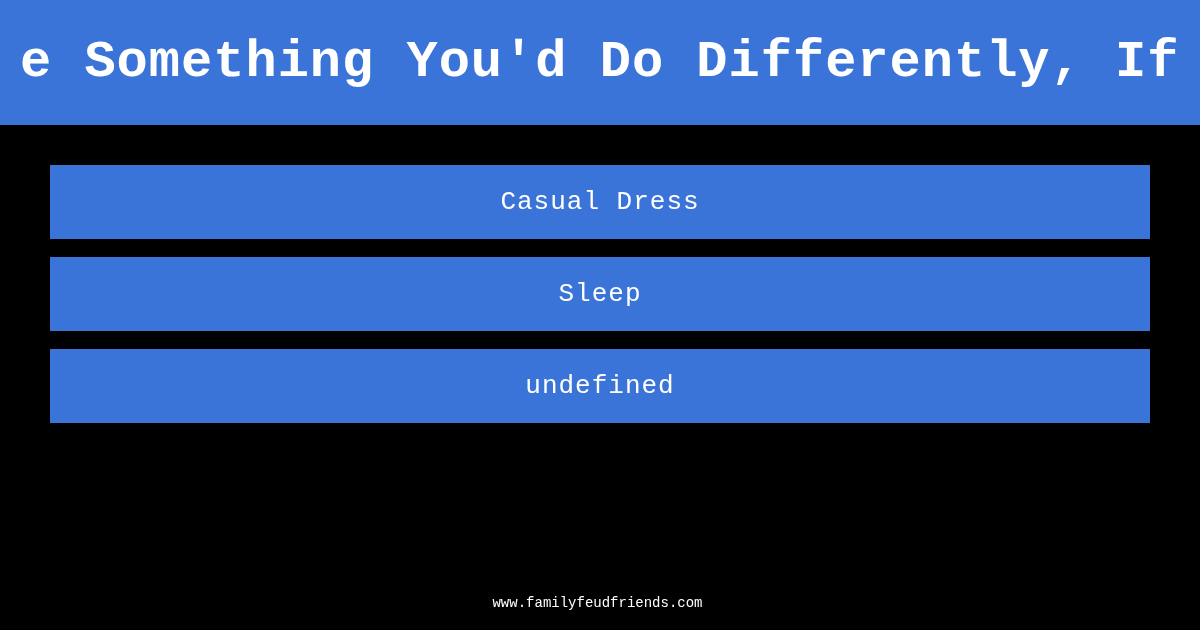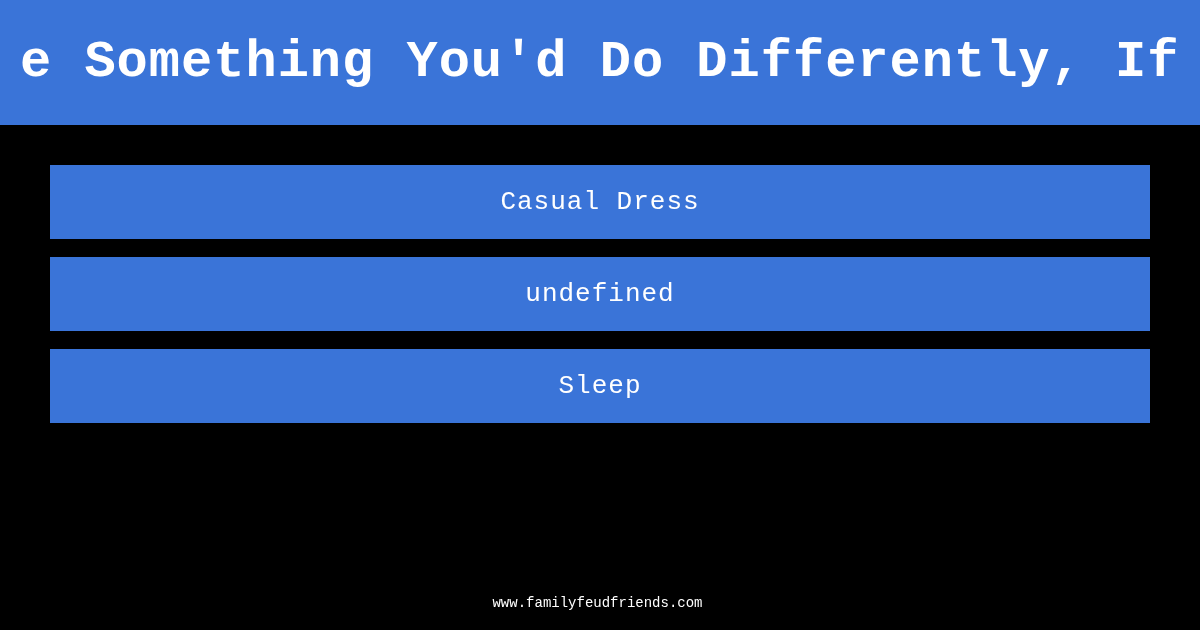--- a/index.html
+++ b/index.html
@@ -74,19 +74,19 @@
   </style>
 </head>
 <body>
 
 <div id="question-banner">
   <span id="question-text">e Something You'd Do Differently, If You Worked From Home Instead Of An Off</span>
 </div>
 
 <div id="answers-container">
   <button class="answer-button">Casual Dress</button>
+  <button class="answer-button">Sleep</button>
   <button class="answer-button">undefined</button>
-  <button class="answer-button">Sleep</button>
 </div>
 
 <div id="footer">
   <span id="footer-text">www.familyfeudfriends.com</span>
 </div>
 
 </body></html>

